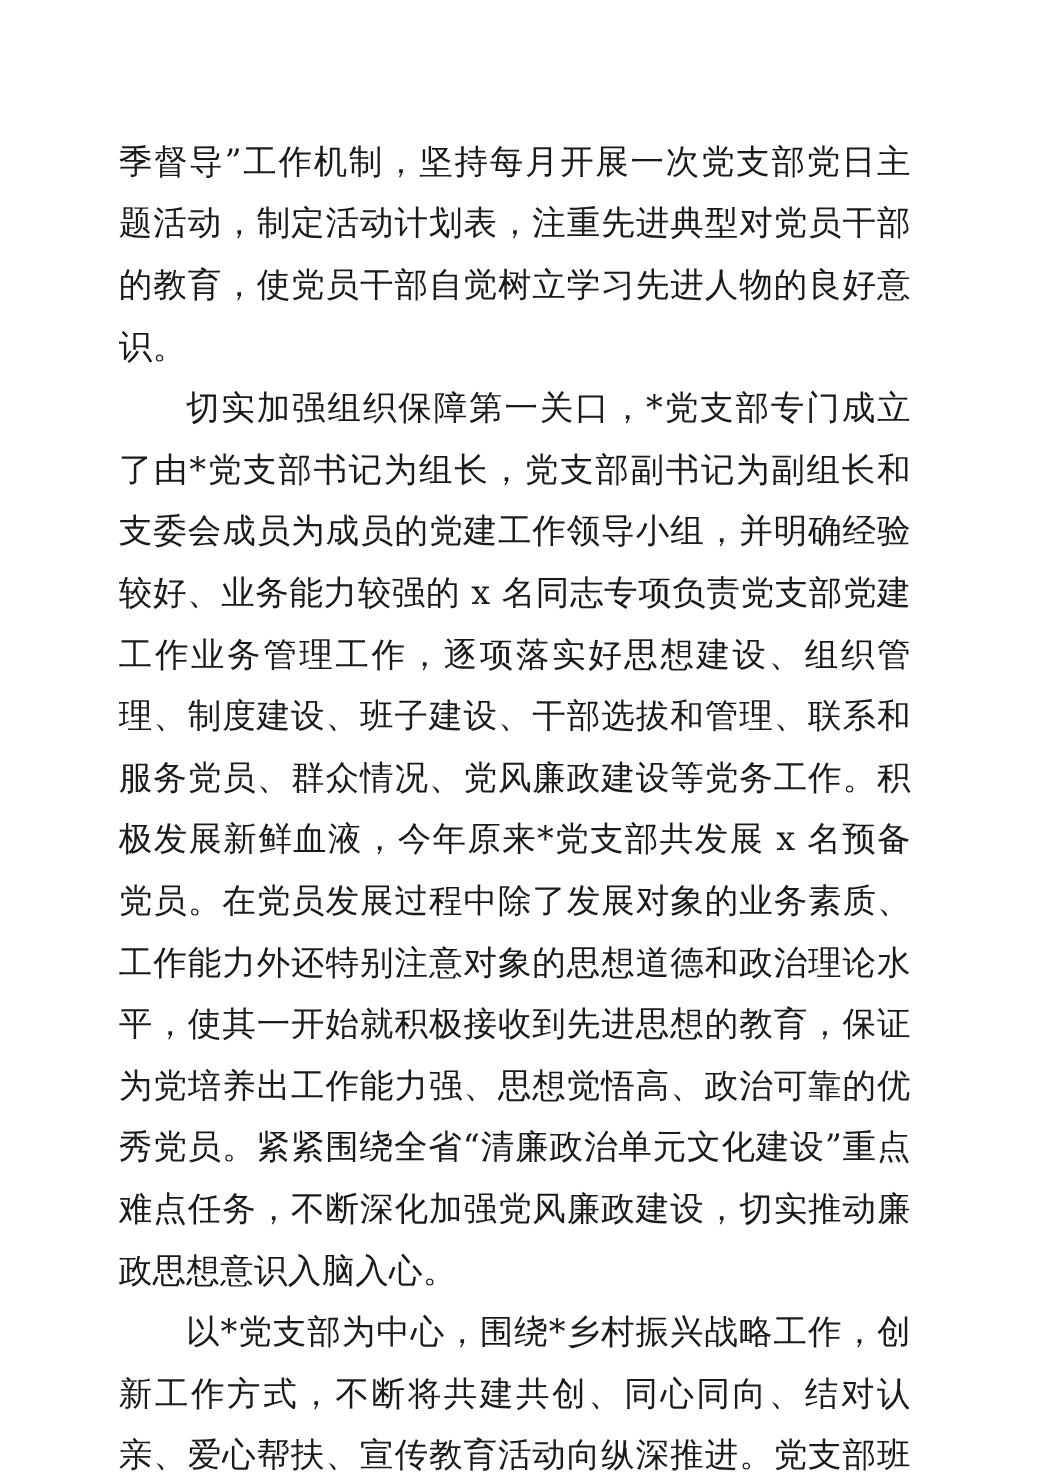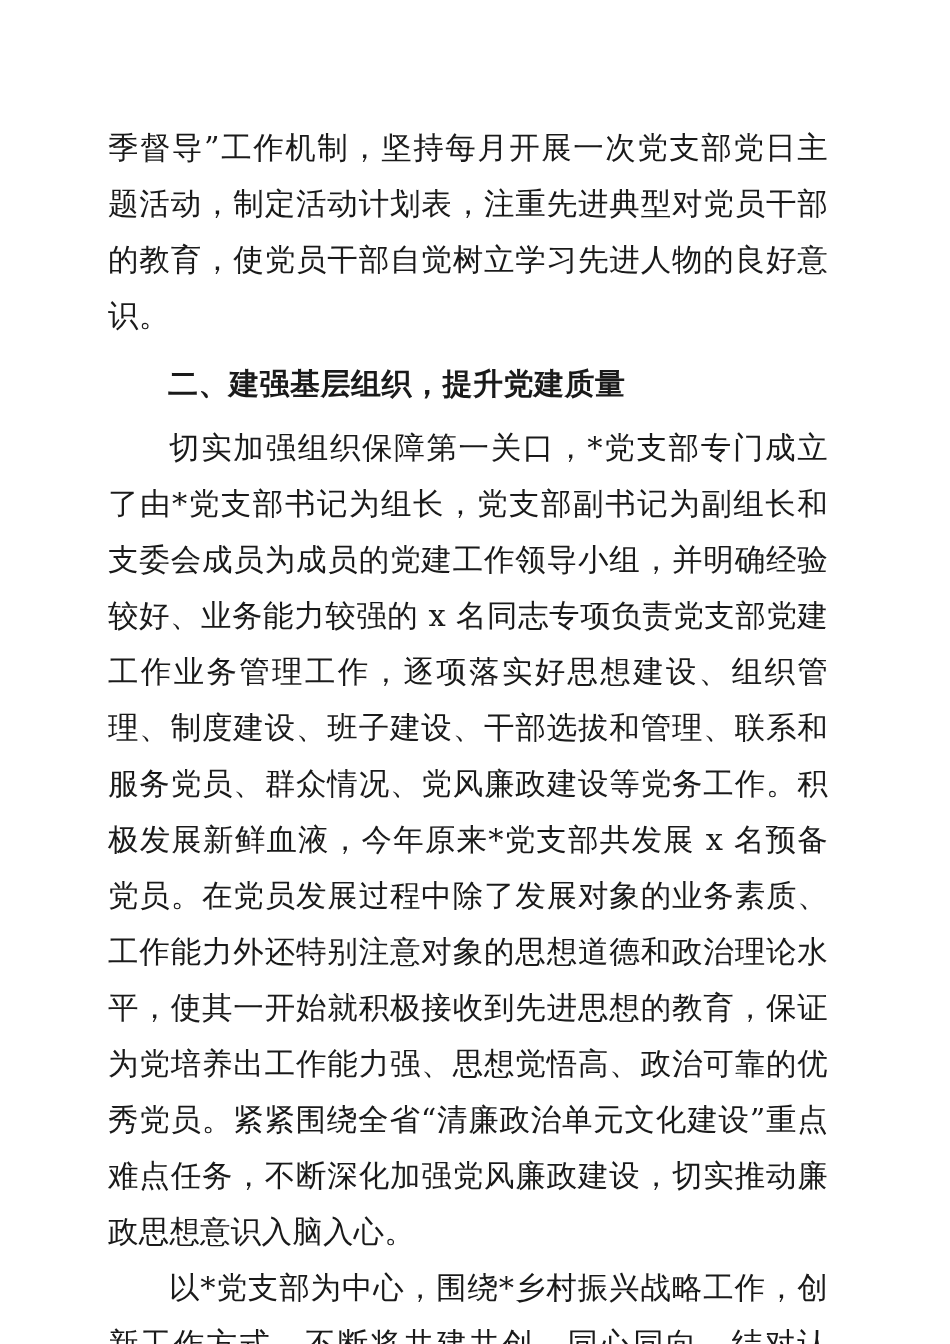--- a/index.html
+++ b/index.html
@@ -49,21 +49,20 @@
   }
 </style>
 </head>
 <body>
 
 <div class="page">
   <div class="doc-body">
 
     <p class="para">季督导”工作机制，坚持每月开展一次党支部党日主题活动，制定活动计划表，注重先进典型对党员干部的教育，使党员干部自觉树立学习先进人物的良好意识。</p>
 
-    <h2 class="heading">二、建强基层组织，提升党建质量</h2>
 
     <p class="para indent">切实加强组织保障第一关口，*党支部专门成立了由*党支部书记为组长，党支部副书记为副组长和支委会成员为成员的党建工作领导小组，并明确经验较好、业务能力较强的 x 名同志专项负责党支部党建工作业务管理工作，逐项落实好思想建设、组织管理、制度建设、班子建设、干部选拔和管理、联系和服务党员、群众情况、党风廉政建设等党务工作。积极发展新鲜血液，今年原来*党支部共发展 x 名预备党员。在党员发展过程中除了发展对象的业务素质、工作能力外还特别注意对象的思想道德和政治理论水平，使其一开始就积极接收到先进思想的教育，保证为党培养出工作能力强、思想觉悟高、政治可靠的优秀党员。紧紧围绕全省“清廉政治单元文化建设”重点难点任务，不断深化加强党风廉政建设，切实推动廉政思想意识入脑入心。</p>
 
 
     <p class="para indent">以*党支部为中心，围绕*乡村振兴战略工作，创新工作方式，不断将共建共创、同心同向、结对认亲、爱心帮扶、宣传教育活动向纵深推进。党支部班子成员率先垂范，深入被帮扶村开展结对认亲活动，对每家结对亲戚送上慰问品，拉近和认亲户、脱贫户的联系，使他们感受到党的温暖和关怀。同时，今年以</p>
 
   </div>
 </div>
 
 </body></html>

